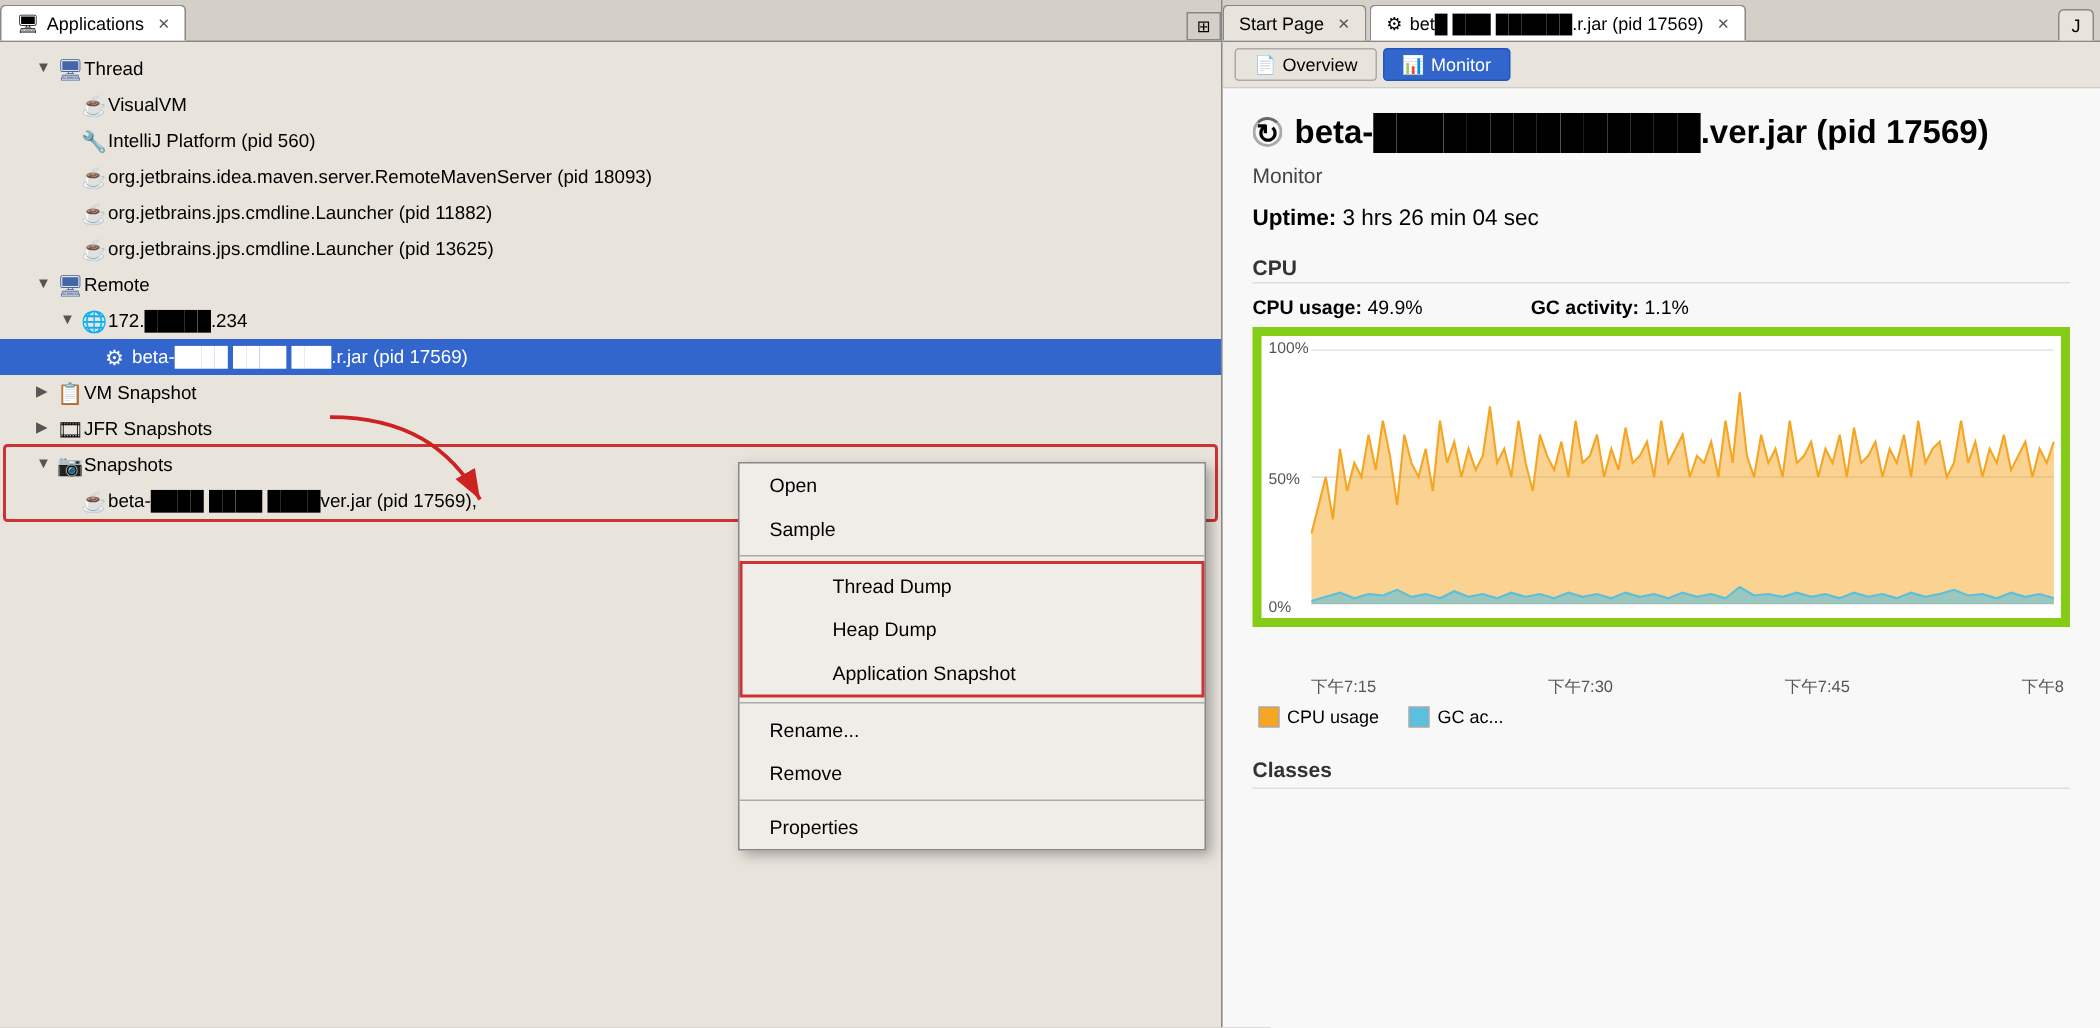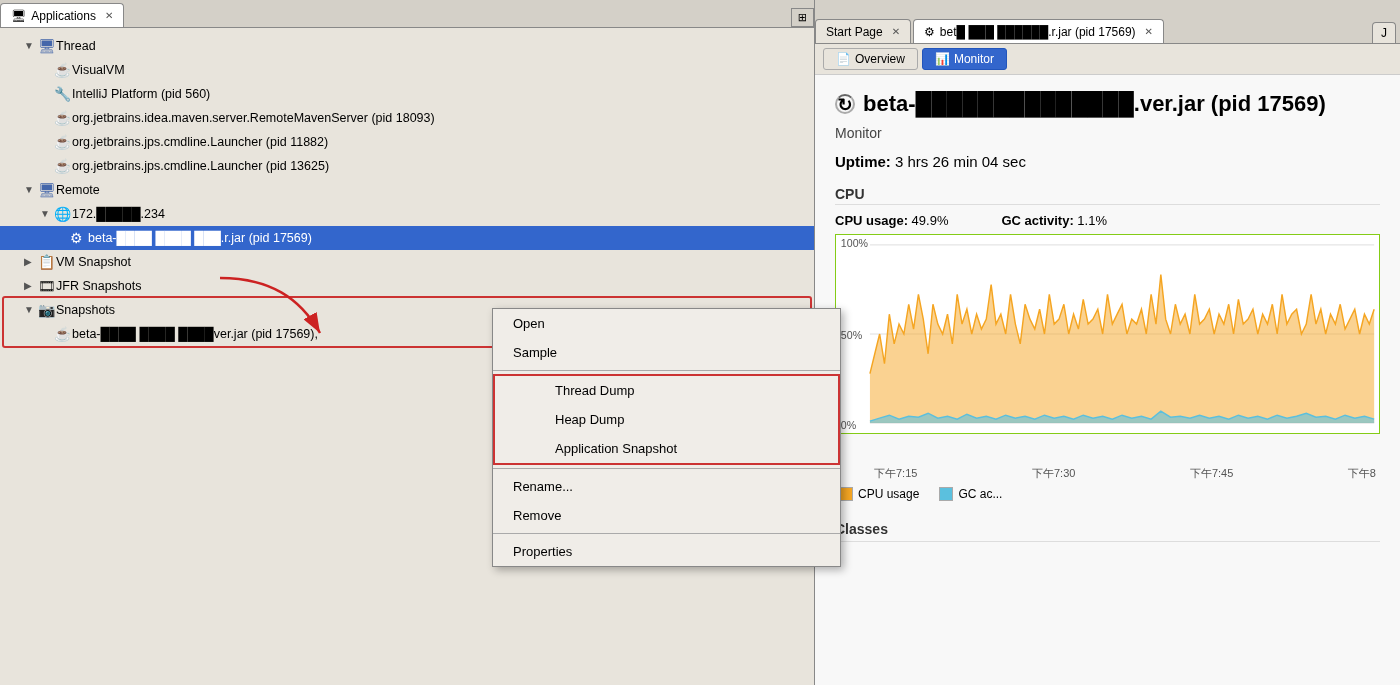--- a/index.html
+++ b/index.html
@@ -71,21 +71,21 @@
     .tree-arrow { display: inline-block; width: 14px; font-size: 10px; color: #555; flex-shrink: 0; }
     .tree-icon { display: inline-block; width: 18px; flex-shrink: 0; font-size: 14px; }
     .tree-label { flex: 1; }
 
     
     .context-menu {
       position: absolute;
       background: #f0ede8;
       border: 1px solid #888;
       box-shadow: 3px 3px 8px rgba(0,0,0,0.3);
-      width: 349px;
+      width: 312px;
       z-index: 100;
       top: 308px;
       left: 492px;
     }
     .menu-item {
       padding: 7px 20px;
       cursor: pointer;
       font-size: 13px;
     }
     .menu-divider { border-top: 1px solid #aaa; margin: 3px 0; }
@@ -105,21 +105,21 @@
       background: #f0f0f0;
       display: flex;
       flex-direction: column;
       overflow: hidden;
     }
 
     .right-tab-bar {
       display: flex;
       background: #d4d0c8;
       border-bottom: 1px solid #888;
-      height: 44px;
+      height: 28px;
       align-items: flex-end;
       padding-left: 0;
     }
 
     .right-tab {
       display: flex;
       align-items: center;
       padding: 3px 10px;
       background: #e8e4dc;
       border: 1px solid #888;
@@ -201,28 +201,28 @@
       font-size: 14px;
       font-weight: bold;
       color: #333;
       margin-bottom: 8px;
       padding-bottom: 2px;
       border-bottom: 1px solid #ddd;
     }
 
     .cpu-stats {
       display: flex;
-      gap: 53px;
+      gap: 72px;
       margin-bottom: 6px;
       font-size: 13px;
     }
 
     .chart-container {
       background: white;
-      border: 1px solid #84cc16;
+      border: 6px solid #84cc16;
       height: 200px;
       position: relative;
       overflow: hidden;
     }
 
     .chart-svg {
       width: 100%;
       height: 100%;
     }
 

